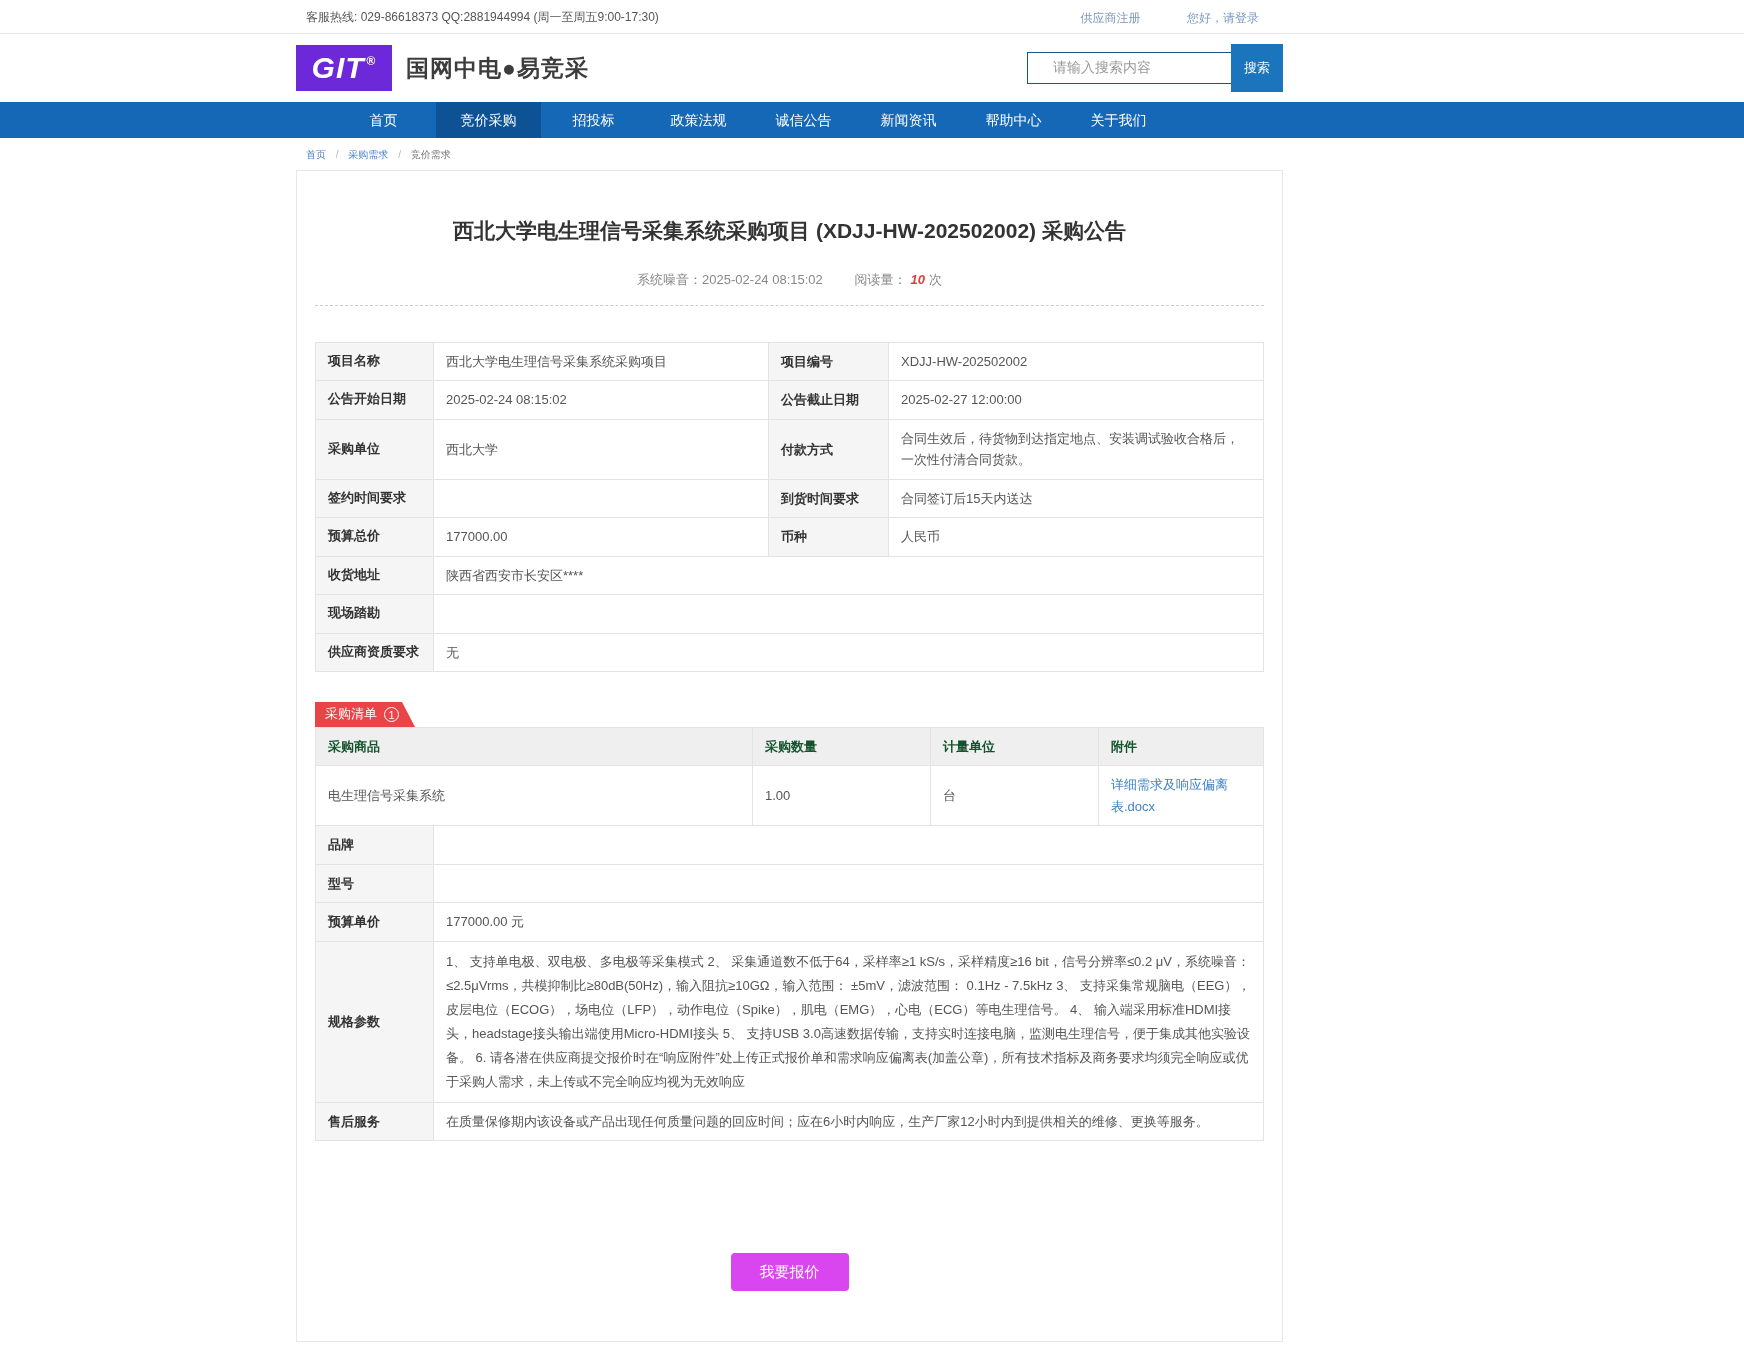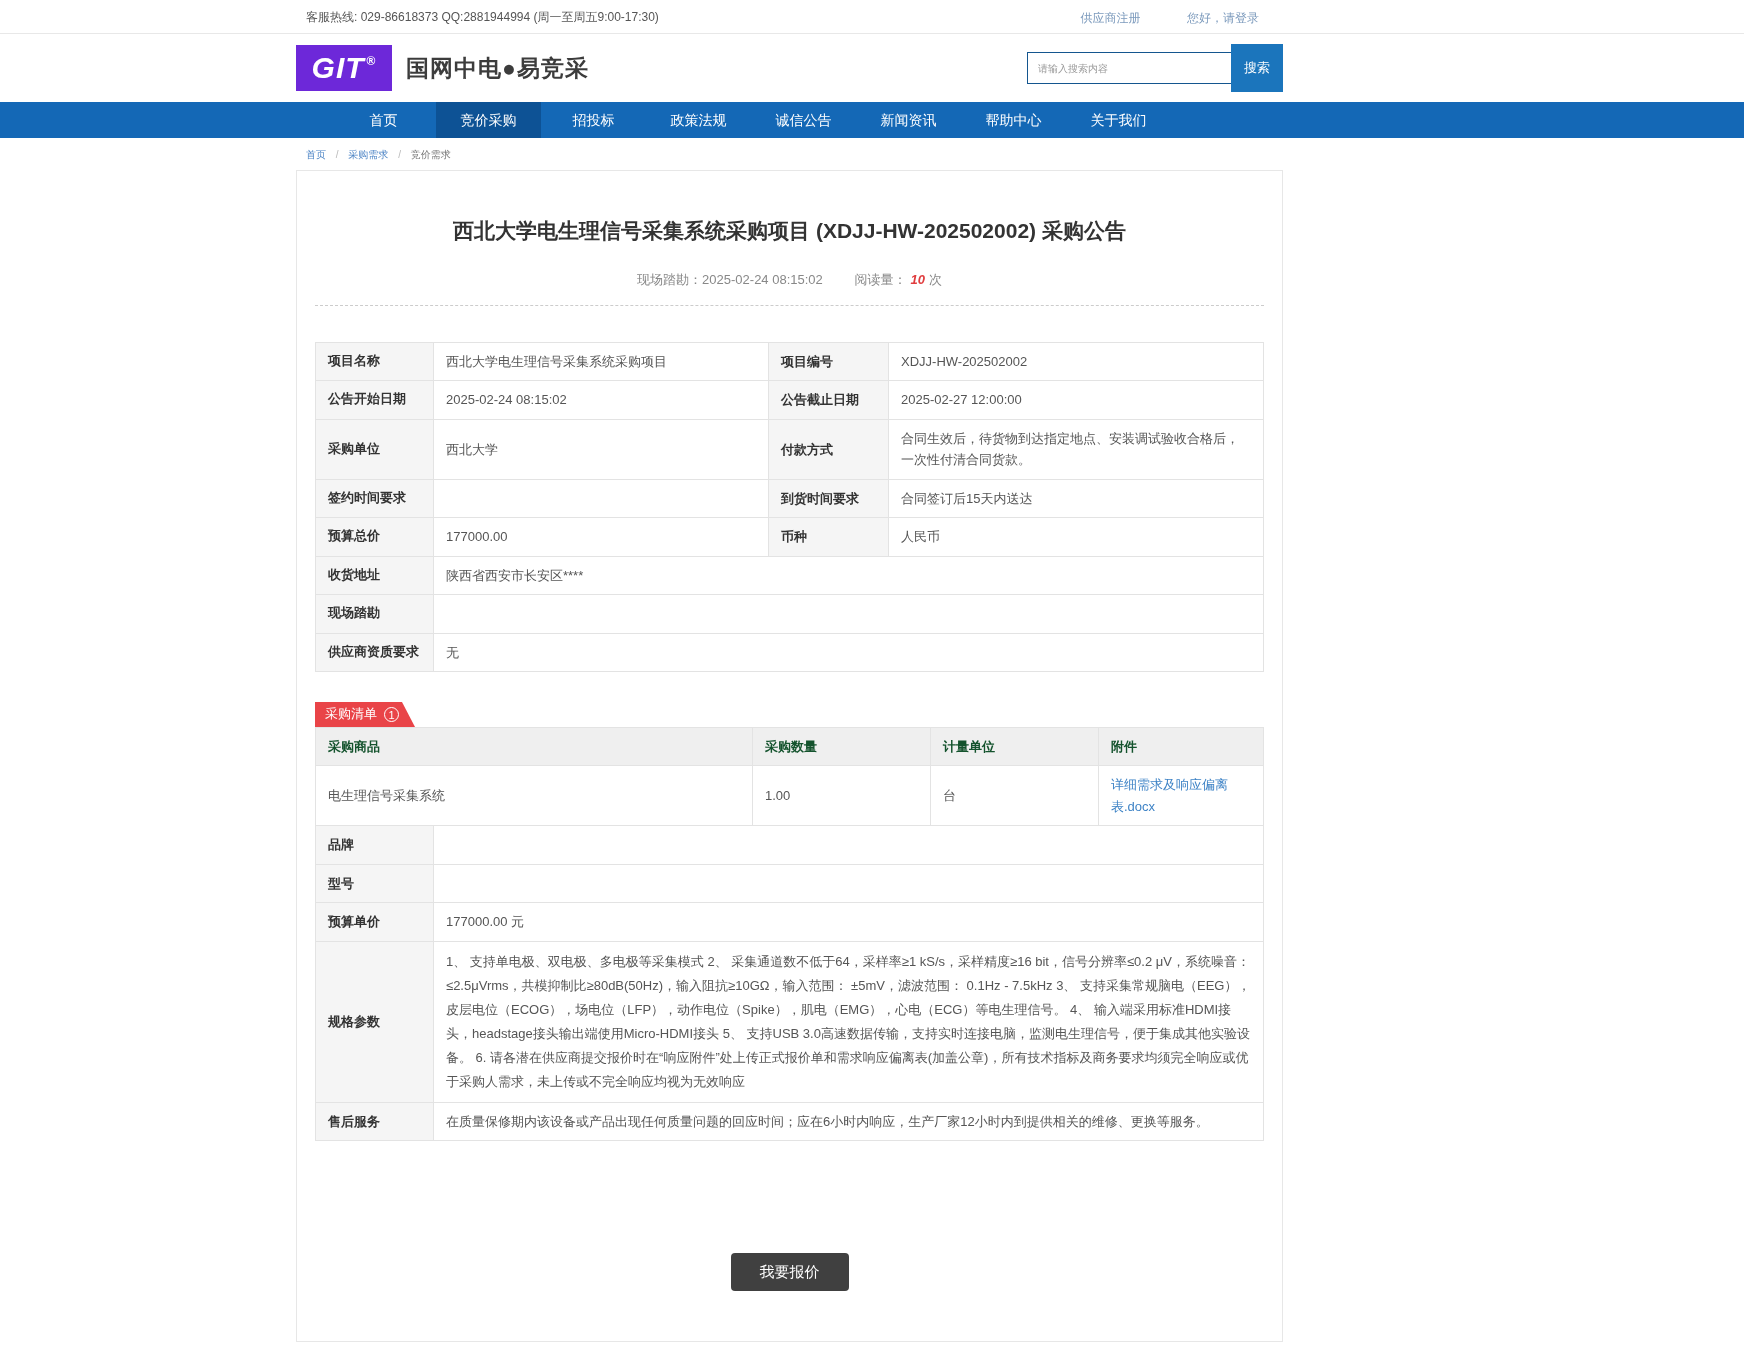--- a/index.html
+++ b/index.html
@@ -23,22 +23,22 @@
   .logo-box {
     width: 96px; height: 46px; background: #6d28d9; color: #fff;
     display: flex; align-items: center; justify-content: center;
     font-weight: bold; font-style: italic; font-size: 30px; letter-spacing: 1px;
   }
   .logo-box sup { font-size: 12px; font-style: normal; margin-left: 2px; margin-top: -14px; }
   .brand { font-size: 23px; font-weight: bold; color: #3c3c3c; margin-left: 14px; letter-spacing: 1px; }
   .search { display: flex; align-items: center; }
   .search input {
     width: 204px; height: 32px; border: 1px solid #14568f; border-right: none;
-    padding: 0 10px; font-size: 10px; color: #333; outline: none;
-    font-family: Liberation Serif, serif;
+    padding: 0 25px; font-size: 14px; color: #333; outline: none;
+    font-family: Liberation Mono, monospace;
   }
   .search input::placeholder { color: #9a9a9a; }
   .search button {
     width: 52px; height: 48px; background: #1b75bc; color: #fff; border: none;
     font-size: 13px; cursor: pointer; font-family: "Liberation Sans", "DejaVu Sans", sans-serif;
   }
 
   
   .nav { background: #1468b6; height: 36px; }
   .nav-inner { width: 987px; margin-left: 296px; display: flex; padding-left: 35px; }
@@ -85,21 +85,21 @@
     font-size: 11px; line-height: 14px; text-align: center; margin-left: 7px; font-style: normal;
   }
   .purchase-table th { background: #efefef; text-align: left; font-weight: bold; color: #14532d; }
   .purchase-table a { color: #3e83c6; text-decoration: none; cursor: pointer; }
   .detail-table { margin-top: -1px; }
   .detail-table .c1 { width: 118px; }
   .spec { line-height: 1.85; color: #555; }
 
   .quote-btn {
     display: block; margin: 112px auto 50px; width: 118px; height: 38px;
-    background: #404040; color: #fff; border: none; border-radius: 4px;
+    background: #d946ef; color: #fff; border: none; border-radius: 4px;
     font-size: 15px; cursor: pointer; font-family: "Liberation Sans", "DejaVu Sans", sans-serif;
   }
 </style>
 </head>
 <body>
 
 <div class="topbar">
   <div class="container topbar-inner">
     <span class="hotline">客服热线: 029-86618373 QQ:2881944994 (周一至周五9:00-17:30)</span>
     <div class="topbar-links">
@@ -140,21 +140,21 @@
   <a>首页</a>
   <span class="sep">/</span>
   <a>采购需求</a>
   <span class="sep">/</span>
   <span class="current">竞价需求</span>
 </div>
 
 <div class="container card">
   <h1 class="page-title">西北大学电生理信号采集系统采购项目 (XDJJ-HW-202502002) 采购公告</h1>
   <div class="meta">
-    <span class="group"><span>现场踏勘：</span><span>2025-02-24 08:15:02</span></span>
+    <span class="group"><span>系统噪音：</span><span>2025-02-24 08:15:02</span></span>
     <span class="group"><span>阅读量：</span><em class="views">10</em><span>次</span></span>
   </div>
 
   <table class="info-table">
     <tbody>
         <tr>
       <td class="lbl c1">项目名称</td>
       <td class="val c2">西北大学电生理信号采集系统采购项目</td>
       <td class="lbl c3">项目编号</td>
       <td class="val">XDJJ-HW-202502002</td>

